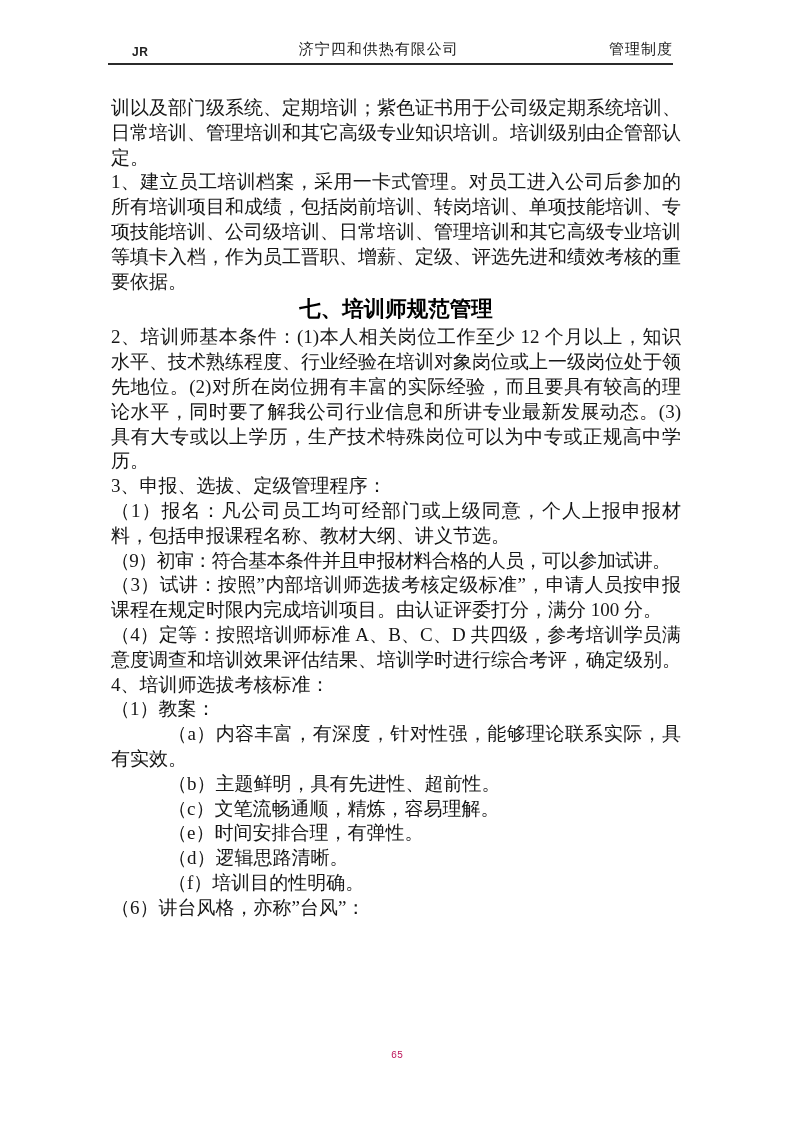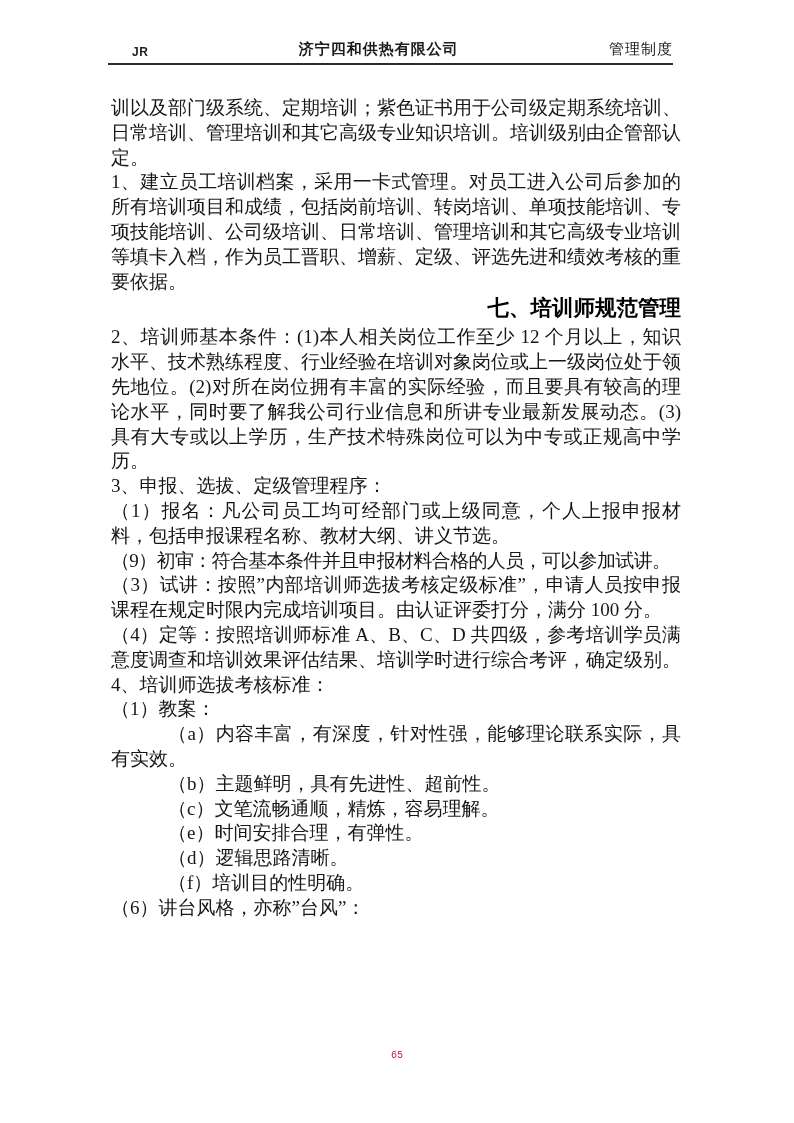--- a/index.html
+++ b/index.html
@@ -30,46 +30,45 @@
     letter-spacing: 0.5px;
     margin-left: 24px;
     color: #222;
   }
   .hdr-center {
     flex: 1;
     text-align: center;
     font-size: 15px;
     letter-spacing: 1px;
     color: #1c1c1c;
-    font-weight: bold;
   }
   .hdr-right {
     font-size: 15px;
     letter-spacing: 1px;
     color: #1c1c1c;
   }
   
   .content {
     position: absolute;
     top: 96px;
     left: 111px;
     width: 570px;
     font-size: 19px;
     line-height: 24.8px;
     text-align: justify;
     text-justify: inter-ideograph;
   }
   .content p, .content h2 { margin: 0; padding: 0; }
   .section-heading {
-    font-family: Liberation Mono, monospace;
+    font-family: Liberation Serif, serif;
     font-weight: 700;
     font-size: 21.5px;
     line-height: 31px;
     color: #000000;
-    text-align: right;
+    text-align: center;
   }
   .sub-item { text-indent: 3em; }
   .compress { letter-spacing: -0.65px; }
   
   .page-footer {
     position: absolute;
     top: 1044px;
     left: 0;
     width: 100%;
     text-align: center;

